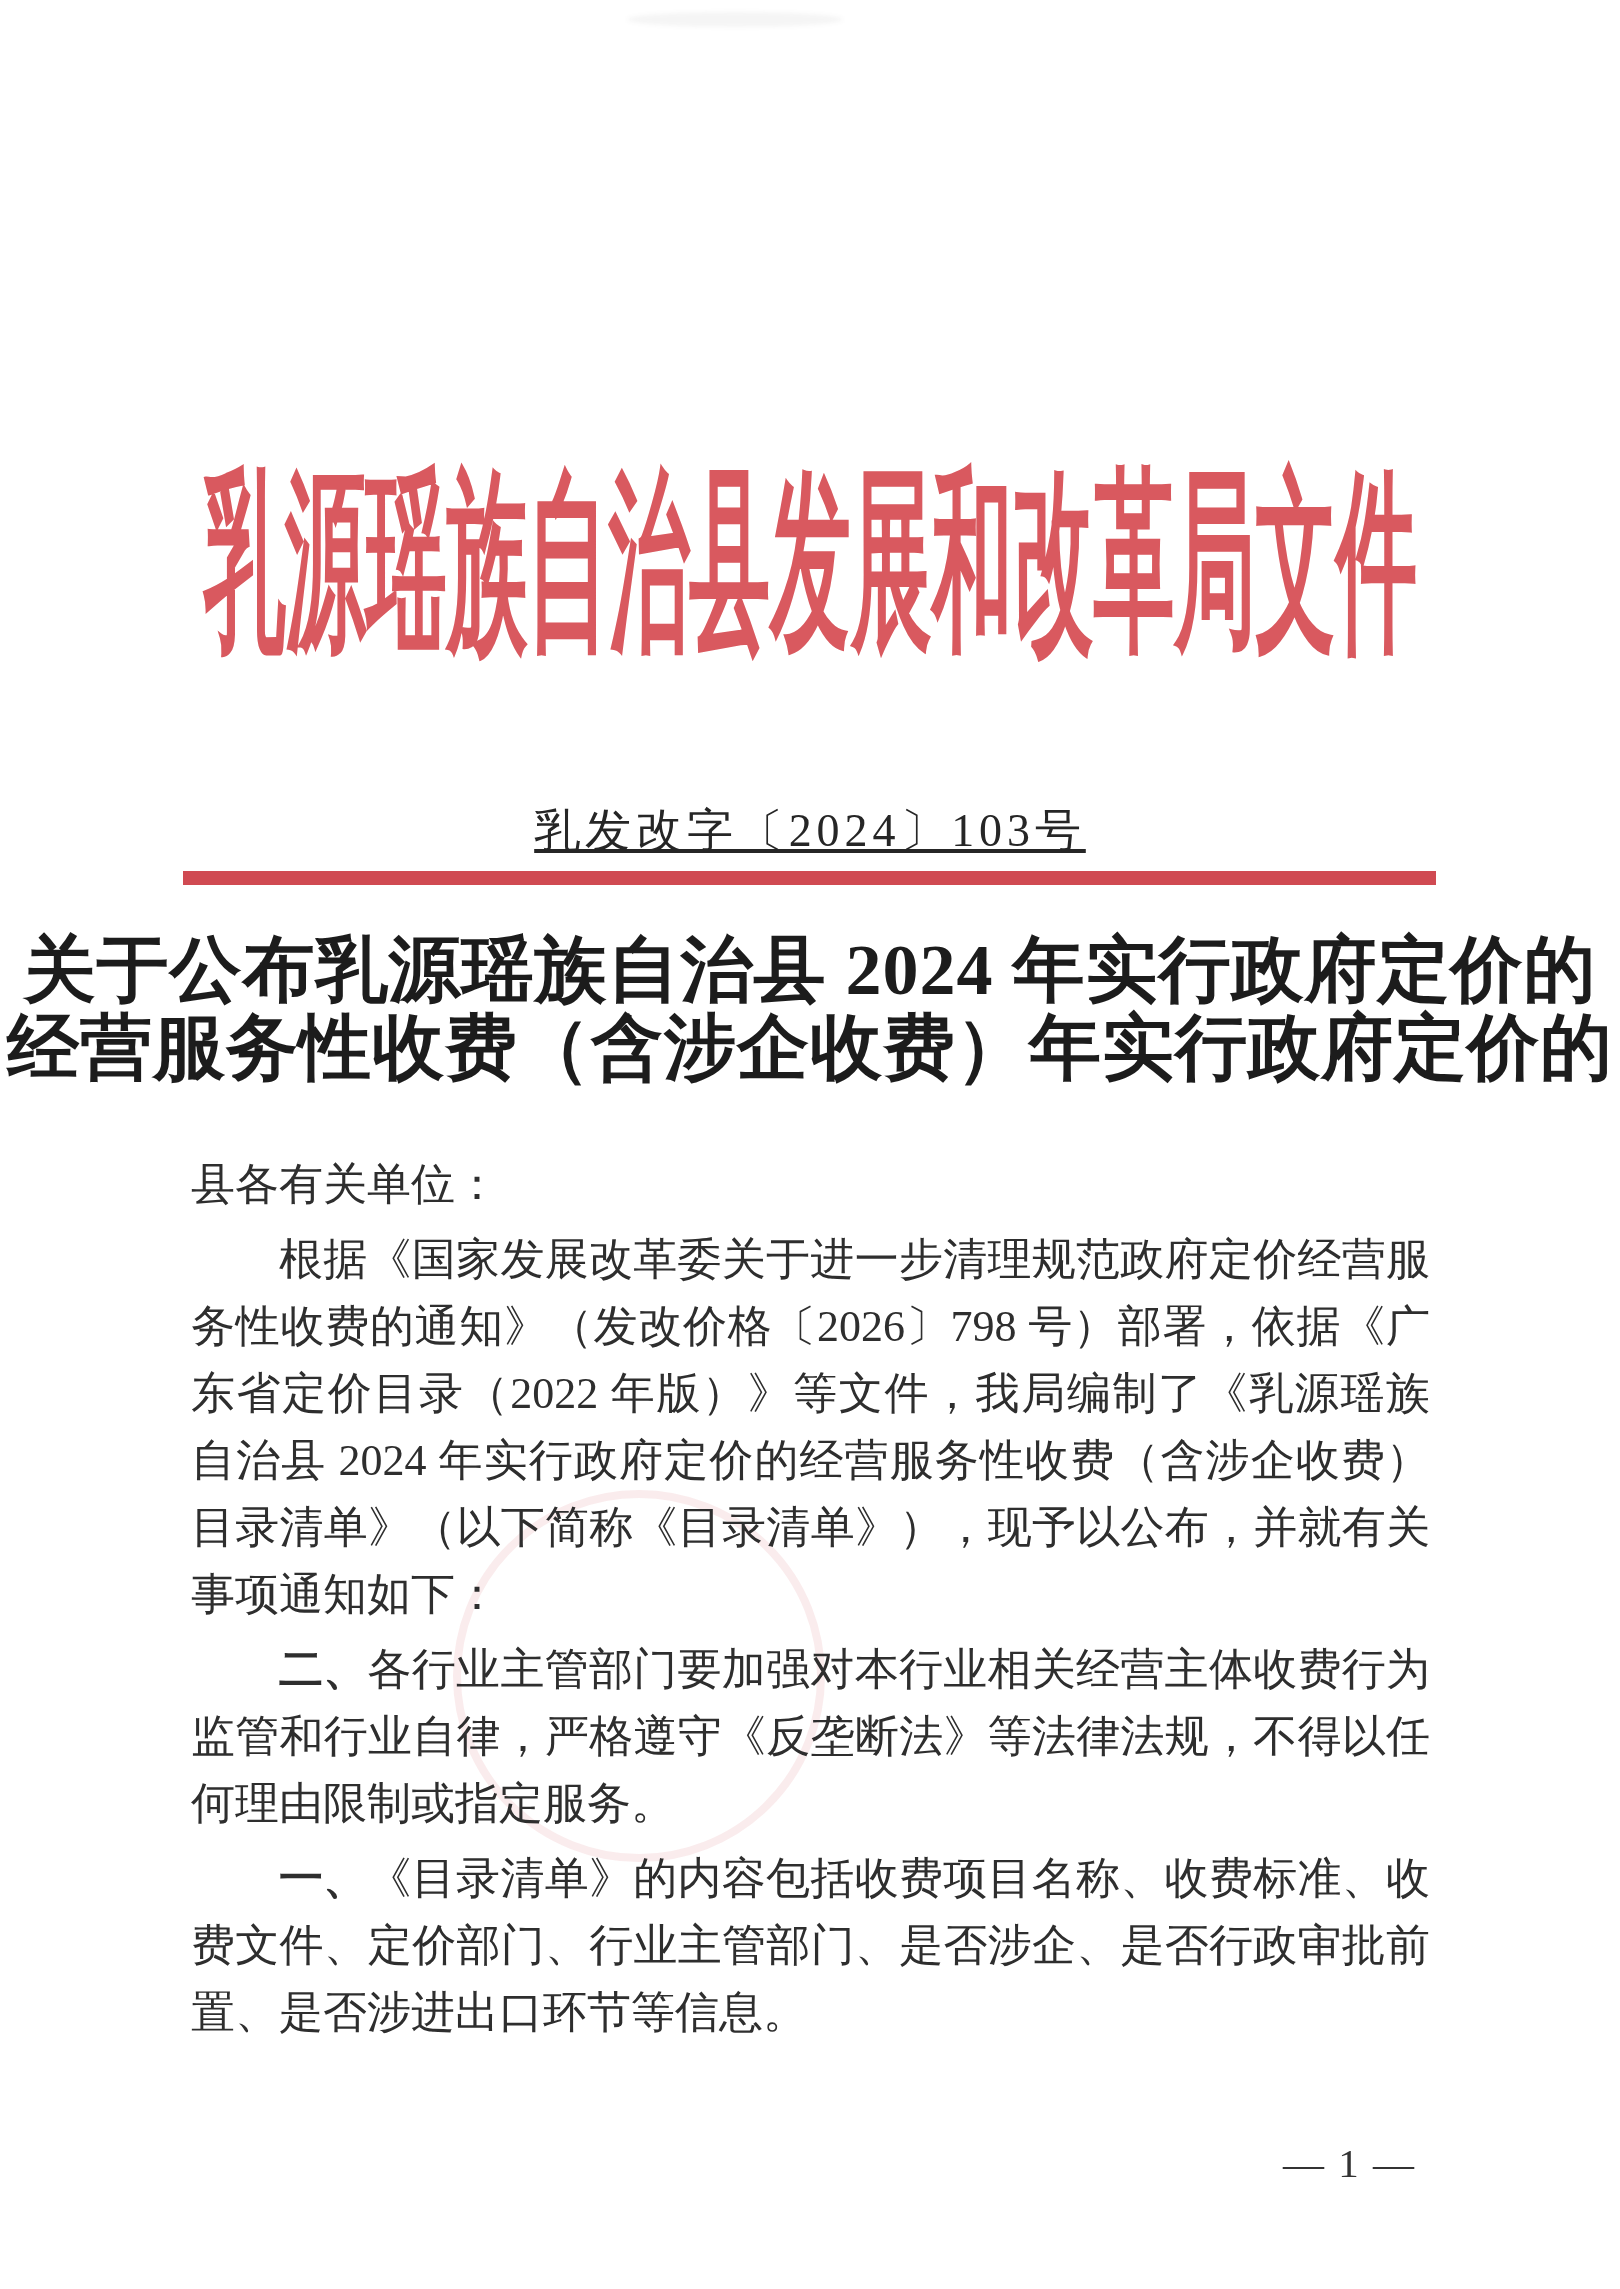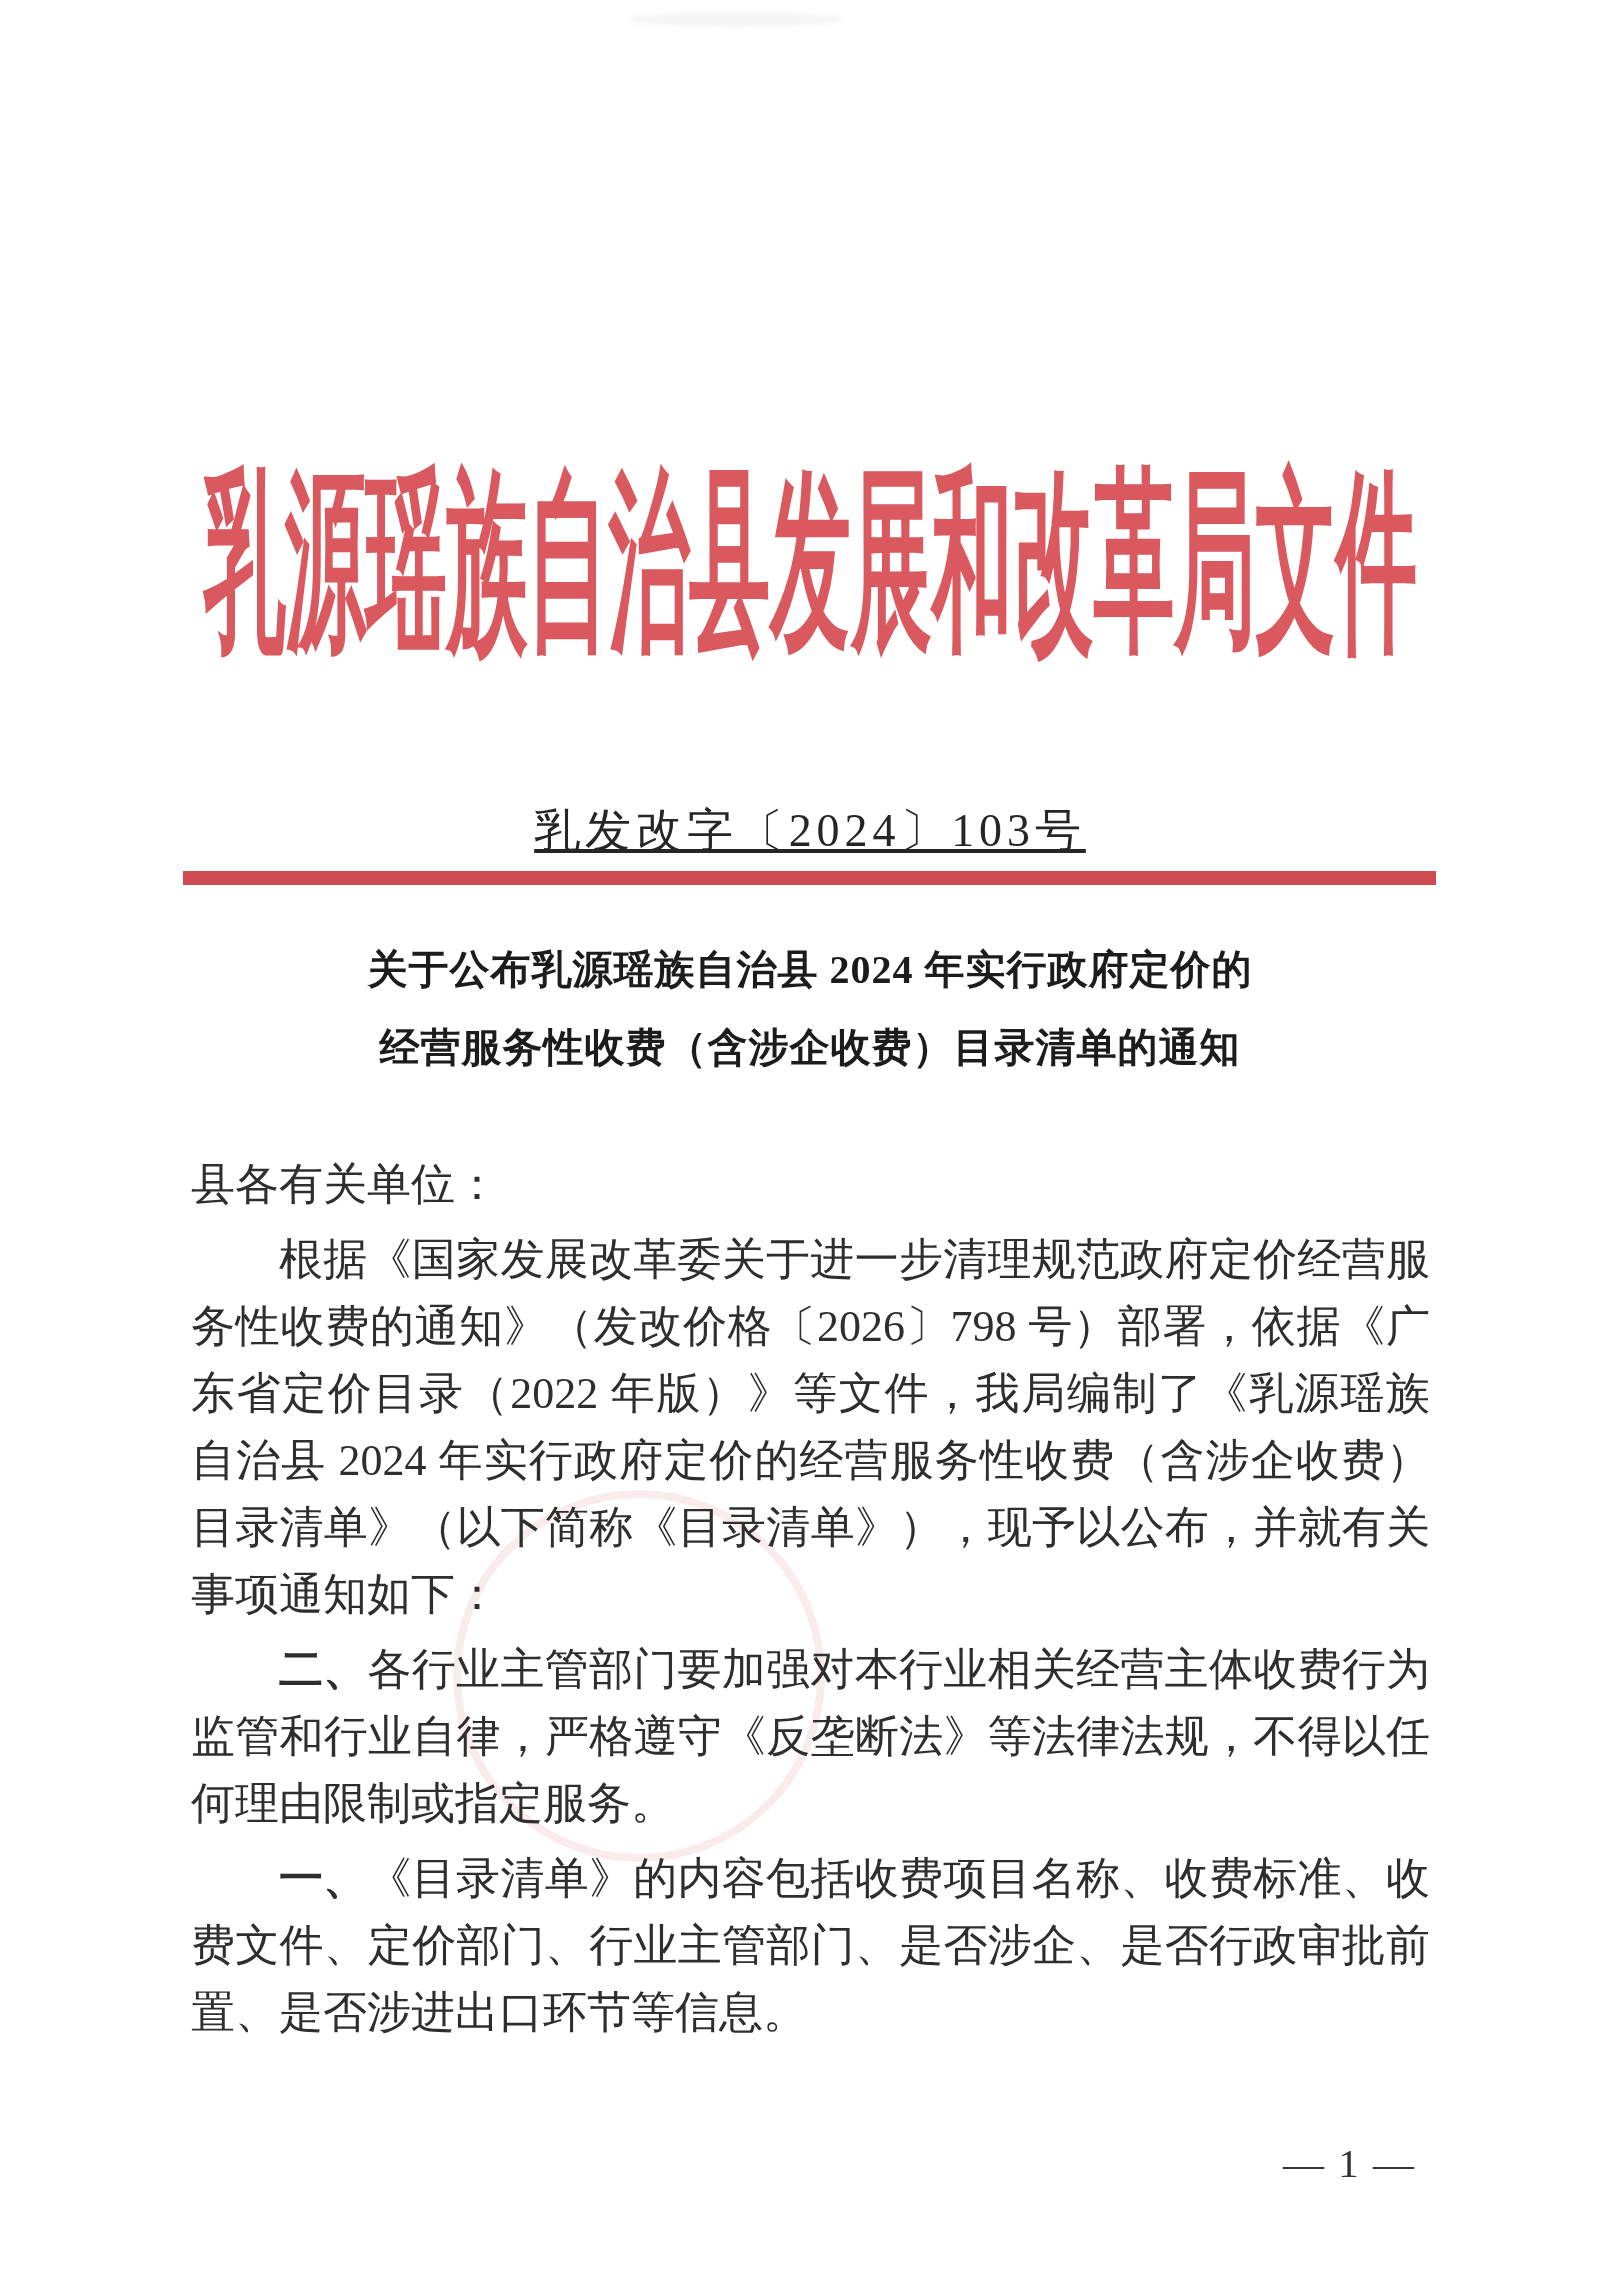--- a/index.html
+++ b/index.html
@@ -50,21 +50,21 @@
   }
   .red-rule {
     position: absolute; top: 871px; left: 183px;
     width: 1253px; height: 13.7px;
     background: #d04a52;
   }
   .doc-title {
     position: absolute; top: 931px; left: 0;
     width: 1620px;
     text-align: center;
-    font-size: 40px;
+    font-size: 72px;
     line-height: 78px;
     font-weight: bold;
     color: #1c1c1c;
     letter-spacing: 1px;
   }
   .body-text {
     position: absolute; top: 1143px; left: 183px;
     width: 1255px;
     font-size: 44px;
     line-height: 67px;
@@ -91,21 +91,21 @@
 <div class="red-header">
   <span class="red-header-text">乳源瑶族自治县发展和改革局文件</span>
 </div>
 
 <div class="doc-number">乳发改字〔2024〕103号</div>
 
 <div class="red-rule"></div>
 
 <div class="doc-title">
   <div class="doc-title-line">关于公布乳源瑶族自治县 2024 年实行政府定价的</div>
-  <div class="doc-title-line">经营服务性收费（含涉企收费）目录清单的通知</div>
+  <div class="doc-title-line">经营服务性收费（含涉企收费）年实行政府定价的</div>
 </div>
 
 <div class="body-text">
   <p class="salutation">县各有关单位：</p>
   <p class="para"><span>根据《国家发展改革委关于进一步清理规范政府定价经营服务性收费的通知》（发改价格〔2026〕798 号）部署，依据《广东省定价目录（2022 年版）》等文件，我局编制了《乳源瑶族自治县 2024 年实行政府定价的经营服务性收费（含涉企收费）目录清单》（以下简称《目录清单》），现予以公布，并就有关事项通知如下：</span></p>
   <p class="para"><span class="para-head">二、</span><span>各行业主管部门要加强对本行业相关经营主体收费行为监管和行业自律，严格遵守《反垄断法》等法律法规，不得以任何理由限制或指定服务。</span></p>
   <p class="para"><span class="para-head">一、</span><span>《目录清单》的内容包括收费项目名称、收费标准、收费文件、定价部门、行业主管部门、是否涉企、是否行政审批前置、是否涉进出口环节等信息。</span></p>
 </div>
 
 <div class="page-number">— 1 —</div>

